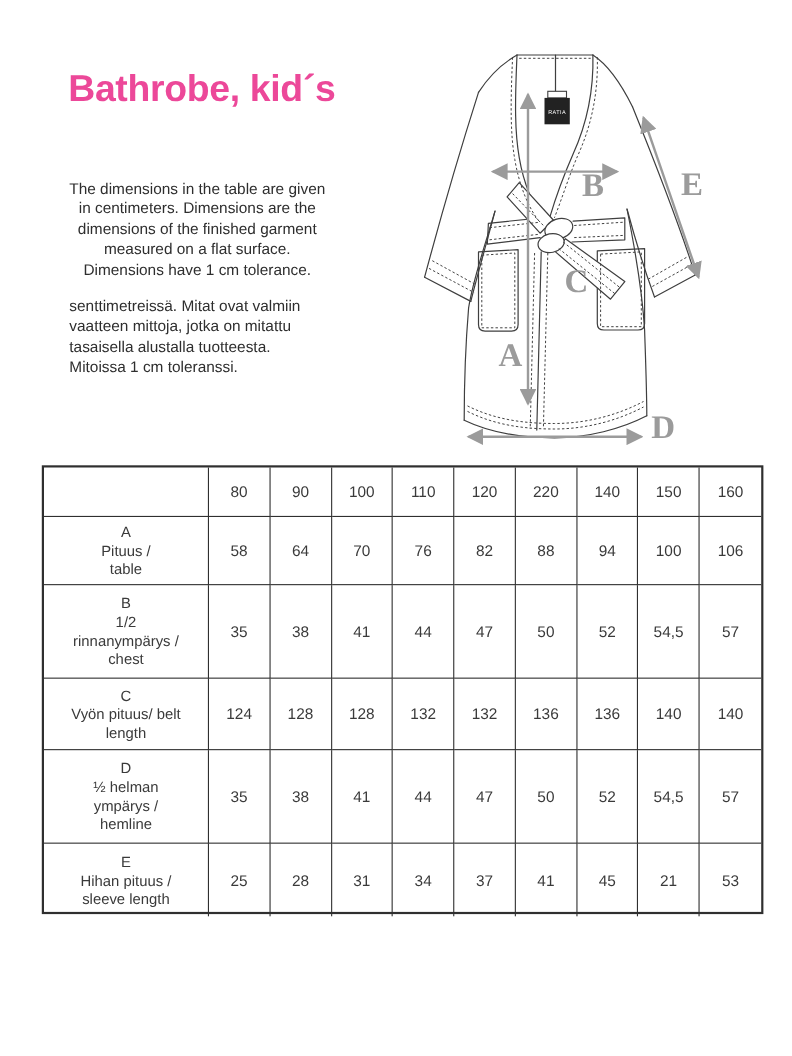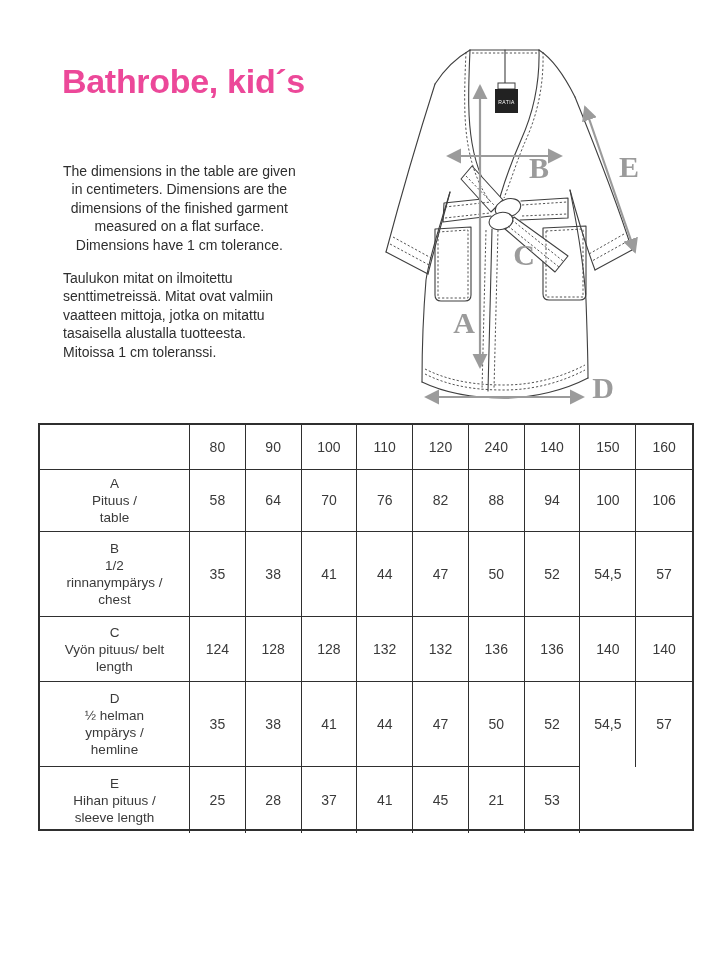--- a/index.html
+++ b/index.html
@@ -57,21 +57,20 @@
   <div class="title">Bathrobe, kid´s</div>
 
   <div class="intro intro-en">
       <div>The dimensions in the table are given</div>
       <div>in centimeters. Dimensions are the</div>
       <div>dimensions of the finished garment</div>
       <div>measured on a flat surface.</div>
       <div>Dimensions have 1 cm tolerance.</div>
     </div>
   <div class="intro intro-fi">
-      <div>Taulukon mitat on ilmoitettu</div>
       <div>senttimetreissä. Mitat ovat valmiin</div>
       <div>vaatteen mittoja, jotka on mitattu</div>
       <div>tasaisella alustalla tuotteesta.</div>
       <div>Mitoissa 1 cm toleranssi.</div>
     </div>
 
   <svg class="diagram" viewBox="0 0 345 375" xmlns="http://www.w3.org/2000/svg">
     <defs>
       <marker id="ah" viewBox="0 0 8 8" refX="7" refY="4" markerWidth="7" markerHeight="7" orient="auto-start-reverse">
         <path d="M0,0 L8,4 L0,8 Z" fill="#9b9b9b"></path>
@@ -155,21 +154,21 @@
     </g>
   </svg>
 
   <div class="size-table">
       <div class="cell corner"></div>
       <div class="cell head">80</div>
       <div class="cell head">90</div>
       <div class="cell head">100</div>
       <div class="cell head">110</div>
       <div class="cell head">120</div>
-      <div class="cell head">240</div>
+      <div class="cell head">220</div>
       <div class="cell head">140</div>
       <div class="cell head">150</div>
       <div class="cell head">160</div>
       <div class="cell rowlabel">
         <div>A</div>
         <div>Pituus /</div>
         <div>table</div>
       </div>
       <div class="cell val">58</div>
       <div class="cell val">64</div>
@@ -224,20 +223,22 @@
       <div class="cell val">52</div>
       <div class="cell val">54,5</div>
       <div class="cell val">57</div>
       <div class="cell rowlabel">
         <div>E</div>
         <div>Hihan pituus /</div>
         <div>sleeve length</div>
       </div>
       <div class="cell val">25</div>
       <div class="cell val">28</div>
+      <div class="cell val">31</div>
+      <div class="cell val">34</div>
       <div class="cell val">37</div>
       <div class="cell val">41</div>
       <div class="cell val">45</div>
       <div class="cell val">21</div>
       <div class="cell val">53</div>
     </div>
 
 </div>
 
 </body></html>

